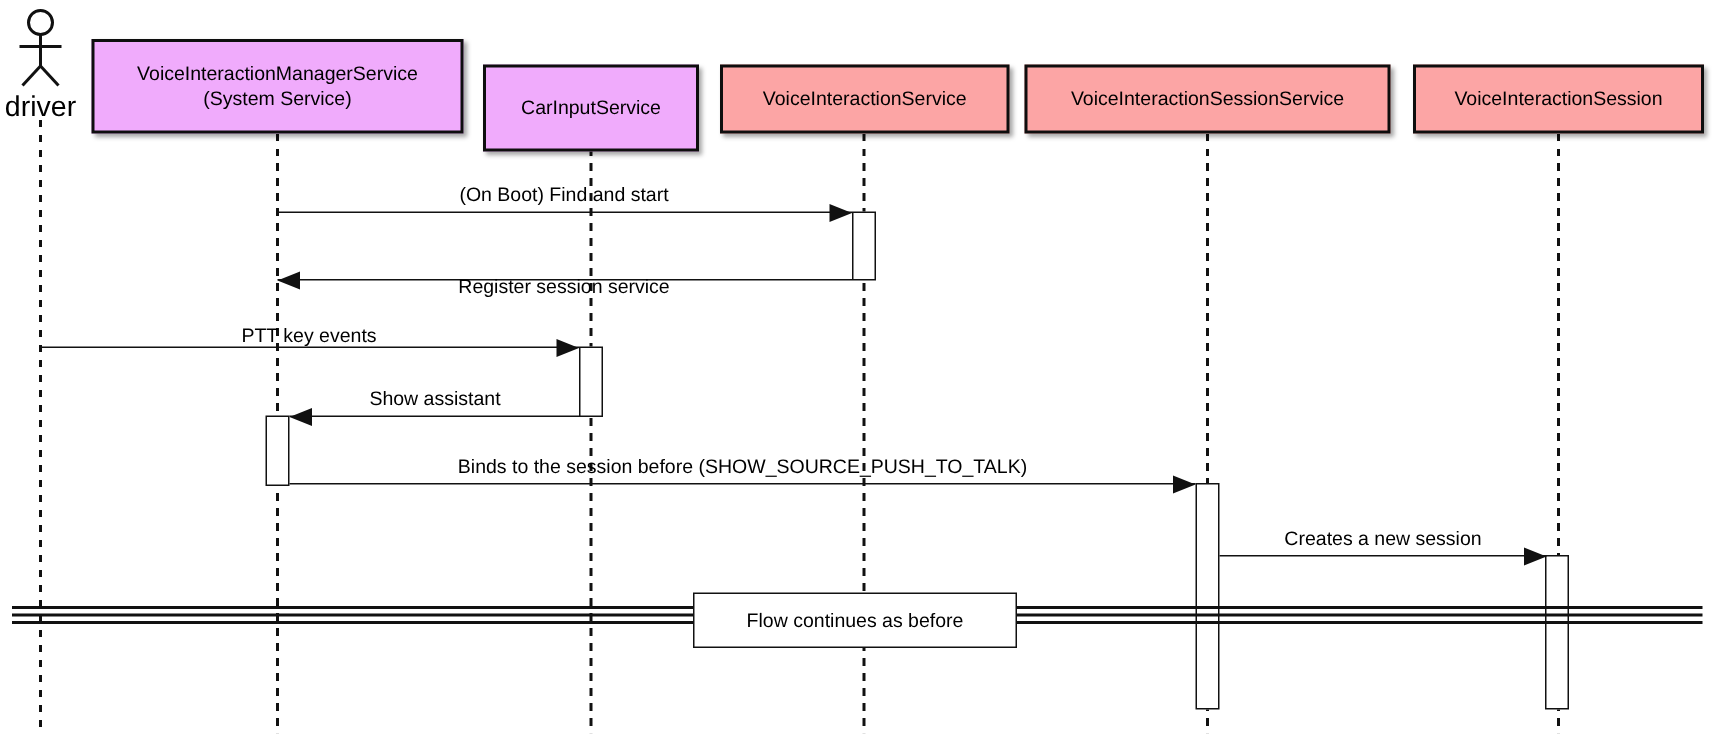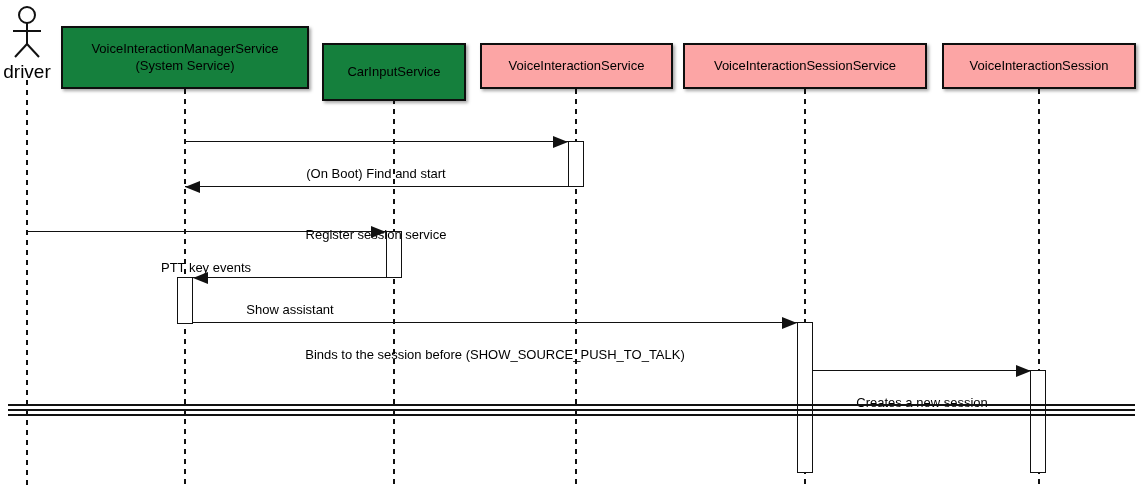--- a/index.html
+++ b/index.html
@@ -7,40 +7,40 @@
     position:relative;width:1142px;height:489px;background:#ffffff;
     font-family:"Liberation Sans",sans-serif;color:#000;overflow:hidden;
   }
   
   .pbox{
     position:absolute;box-sizing:border-box;border:2px solid #0e0e0e;
     display:flex;flex-direction:column;align-items:center;justify-content:center;
     font-size:13px;line-height:1.3;text-align:center;z-index:2;
     box-shadow:2px 2px 3px rgba(0,0,0,.35);
   }
-  .fill-cyan{background:#15803d;}
+  .fill-cyan{background:#f0abfc;}
   .fill-green{background:#fca5a5;}
   
   .lifeline{
     position:absolute;width:1.5px;z-index:1;
     background:repeating-linear-gradient(to bottom,#111 0 5px,transparent 5px 10px);
   }
   
   .act{
     position:absolute;width:16px;box-sizing:border-box;
     border:1.5px solid #111;background:#ffffff;z-index:3;
   }
   
   .msg-line{position:absolute;height:0;border-top:1.5px solid #111;z-index:4;}
   .arrow-r{position:absolute;width:0;height:0;border-top:6px solid transparent;
     border-bottom:6px solid transparent;border-left:15px solid #111;z-index:5;}
   .arrow-l{position:absolute;width:0;height:0;border-top:6px solid transparent;
     border-bottom:6px solid transparent;border-right:15px solid #111;z-index:5;}
   .msg-label{position:absolute;font-size:13px;white-space:nowrap;
-    transform:translateX(-50%);z-index:5;margin-top:44px;}
+    transform:translateX(-50%);z-index:5;}
   
   .actor-label{position:absolute;left:27px;top:61px;transform:translateX(-50%);
     font-size:19px;z-index:2;}
   
   .divline{position:absolute;left:8px;width:1127px;height:1.5px;background:#111;z-index:6;}
   .divider-box{
     position:absolute;left:462px;top:395px;width:216px;height:37px;
     box-sizing:border-box;background:#ffffff;border:1.5px solid #111;
     display:flex;align-items:center;justify-content:center;font-size:13px;z-index:7;
   }
@@ -109,14 +109,17 @@
   <div class="msg-line" style="left:193px;top:322px;width:604px"></div>
   <div class="arrow-r" style="left:782px;top:317px"></div>
 
   <div class="msg-label" style="left:922px;top:351px">Creates a new session</div>
   <div class="msg-line" style="left:813px;top:370px;width:218px"></div>
   <div class="arrow-r" style="left:1016px;top:365px"></div>
 
   <div class="divline" style="top:404px"></div>
   <div class="divline" style="top:409px"></div>
   <div class="divline" style="top:414px"></div>
+  <div class="divider-box">
+    <span>Flow continues as before</span>
+  </div>
 
 </div>
 
 </body></html>

